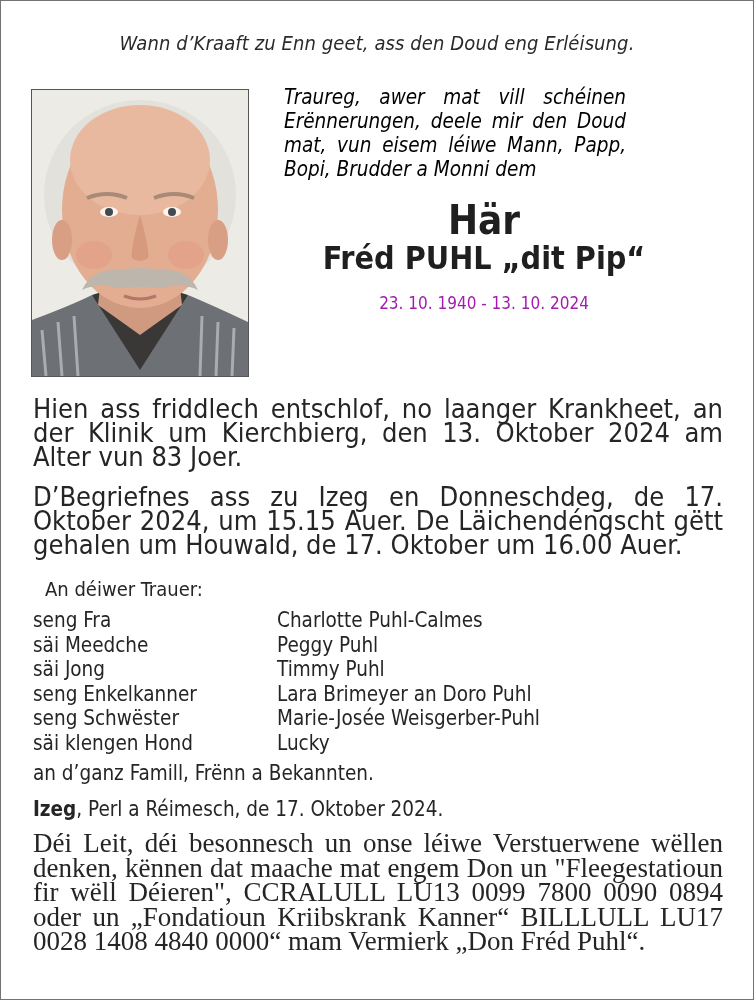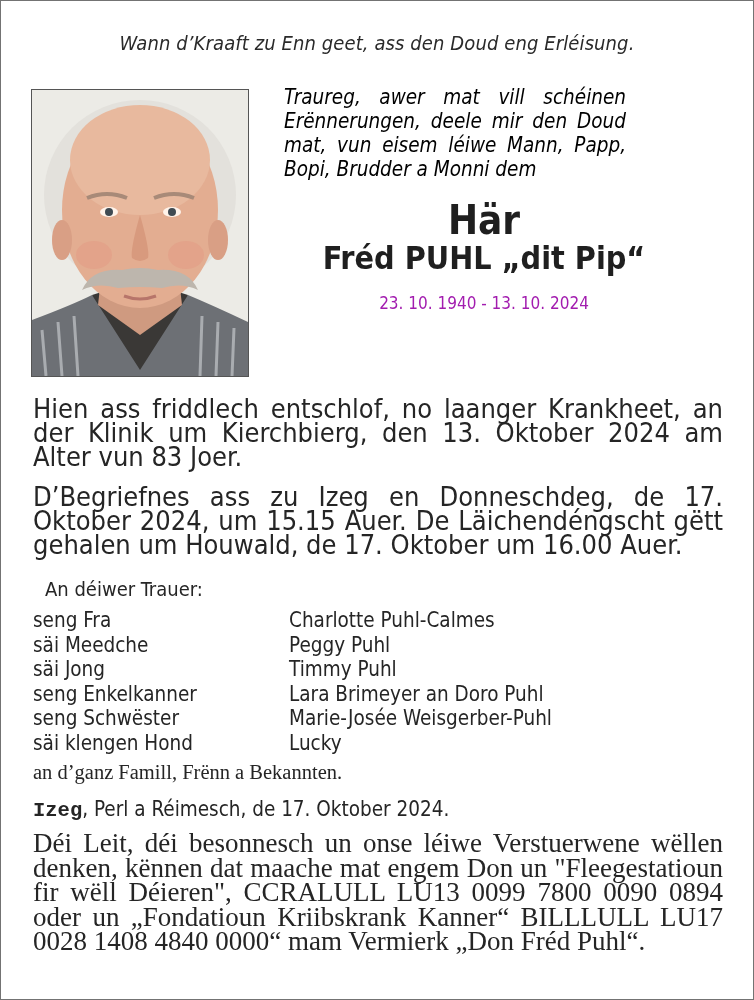--- a/index.html
+++ b/index.html
@@ -36,25 +36,25 @@
       font-size: 17px; color: #a21caf;
     }
     .para {
       position: absolute; left: 32px; width: 690px;
       font-size: 27px; line-height: 24px; text-align: justify; color: #252525;
     }
     .p1 { top: 396px; }
     .p2 { top: 484px; }
     .mourn-head { position: absolute; left: 32px; top: 576px; font-size: 20px; color: #262626; margin-left: 12px; }
     .mourners { position: absolute; left: 32px; top: 607px; width: 600px; }
-    .mourner-row { display: flex; font-size: 20.5px; line-height: 24.5px; color: #252525; gap: 12px; }
+    .mourner-row { display: flex; font-size: 20.5px; line-height: 24.5px; color: #252525; }
     .mourner-row .rel { width: 244px; flex: none; }
-    .family { position: absolute; left: 32px; top: 760px; font-size: 20.5px; color: #252525; font-family: Liberation Serif, serif; }
+    .family { position: absolute; left: 32px; top: 760px; font-size: 20.5px; color: #252525; }
     .place { position: absolute; left: 32px; top: 796px; font-size: 20.5px; color: #252525; }
-    .place b { font-weight: bold; font-family: Liberation Mono, monospace; }
+    .place b { font-weight: bold; }
     .p3 { top: 830px; line-height: 24.6px; font-family: Liberation Serif, serif; }
   </style>
 </head>
 <body>
 
 <div class="frame">
 
   <div class="motto">Wann d’Kraaft zu Enn geet, ass den Doud eng Erléisung.</div>
 
   <div class="photo">

